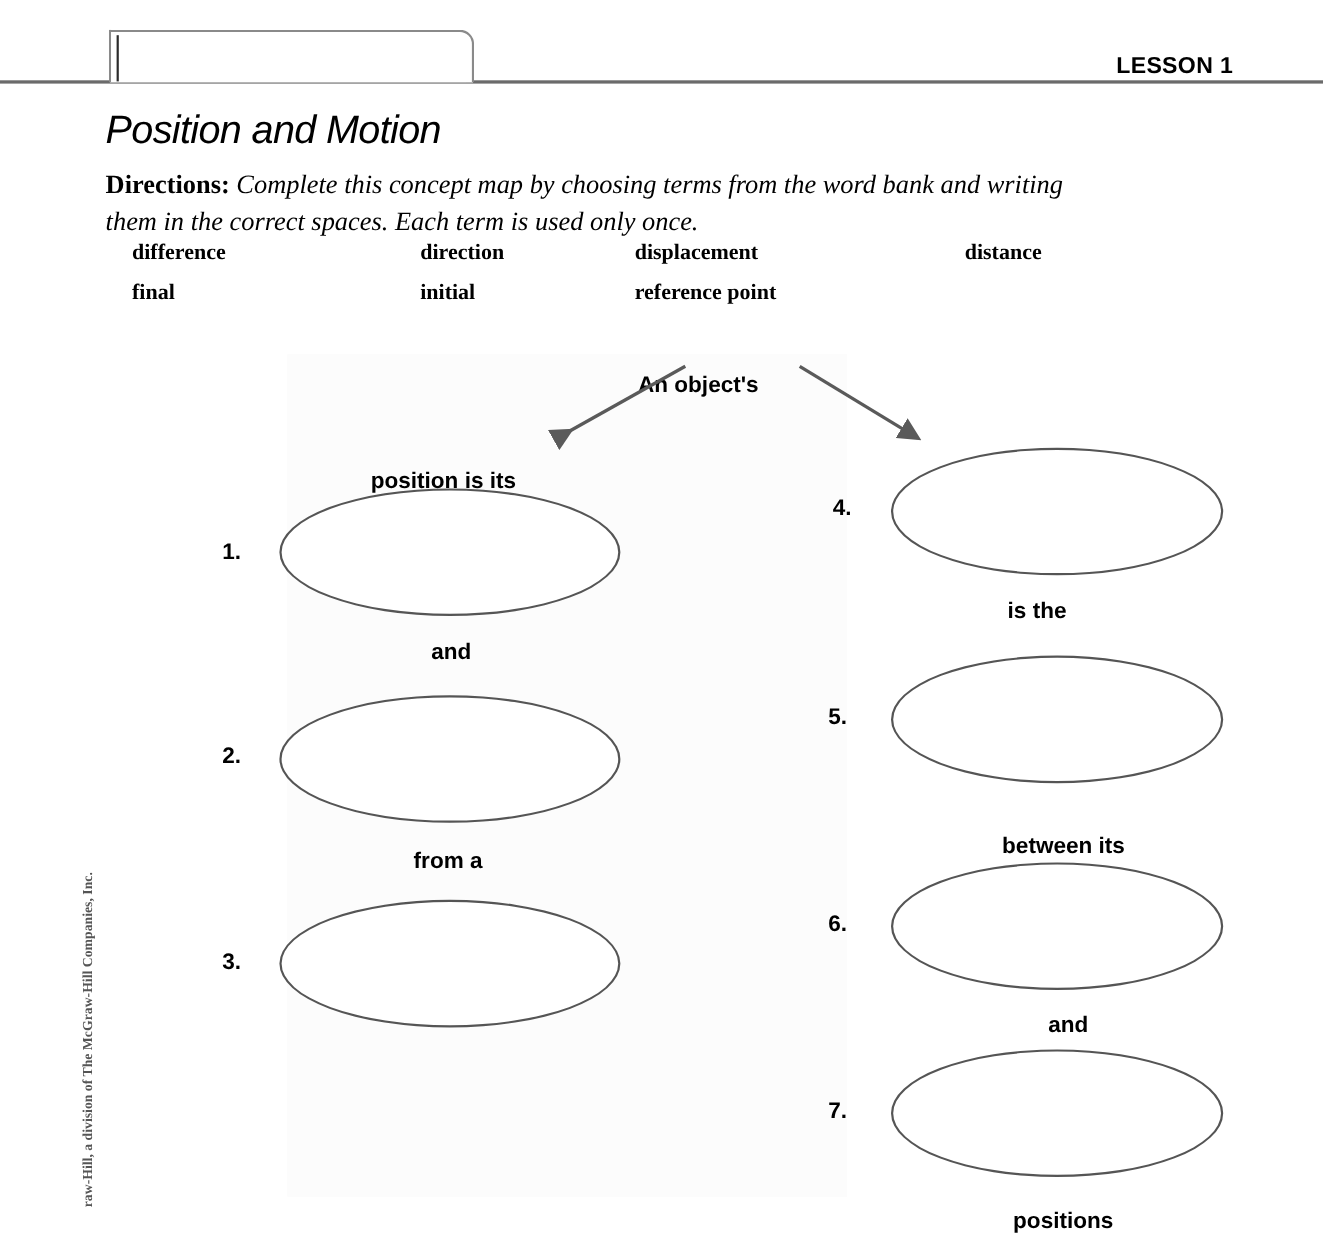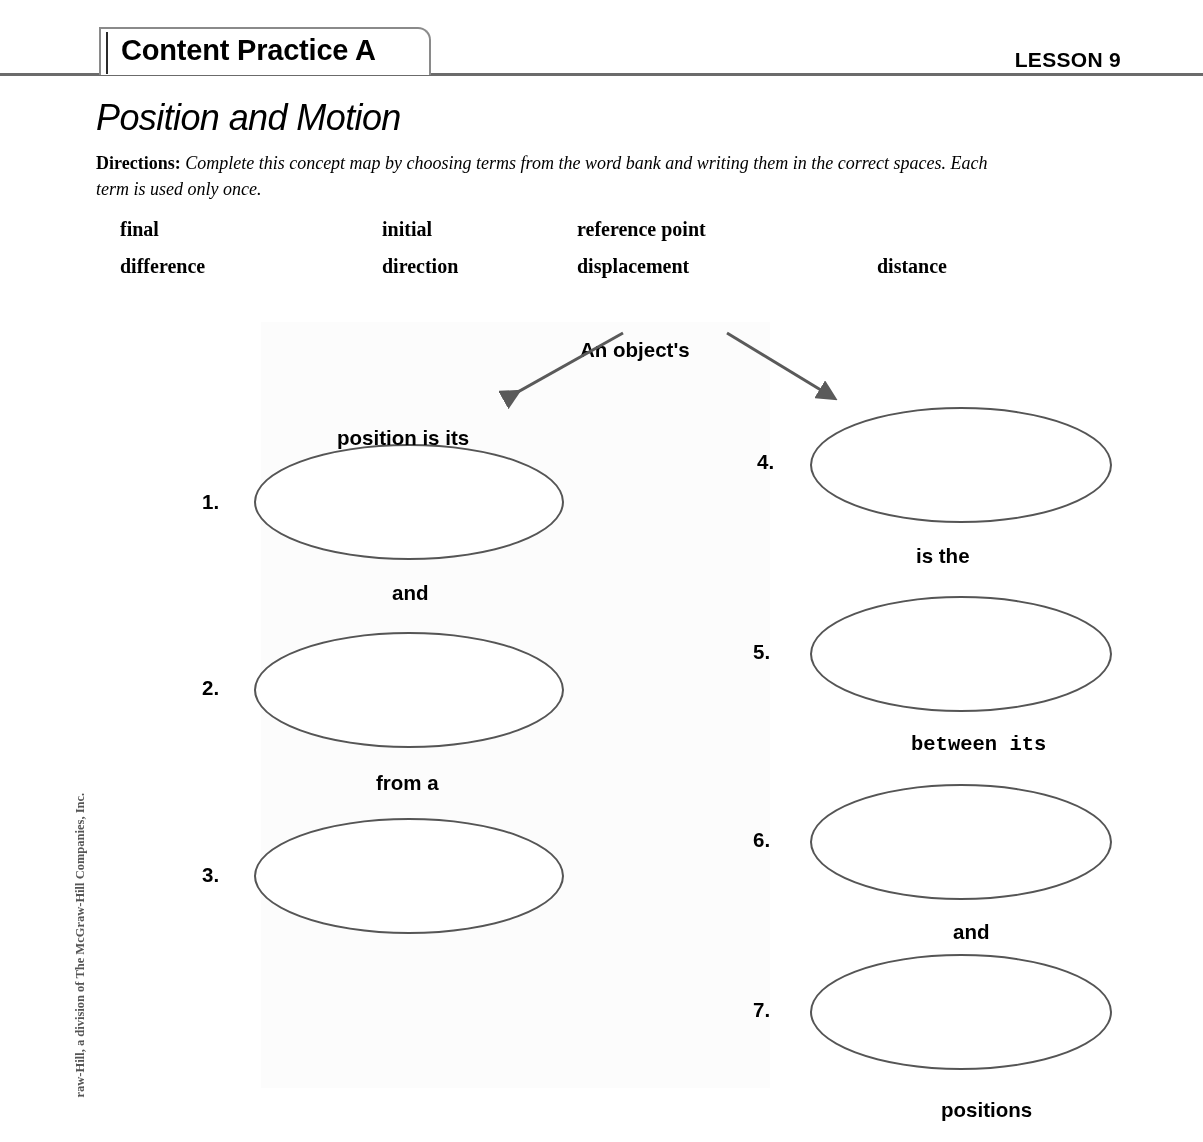--- a/index.html
+++ b/index.html
@@ -77,21 +77,21 @@
     font-style: italic;
     letter-spacing: -0.6px;
     white-space: nowrap;
   }
   #directions {
     position: absolute;
     left: 96px;
     top: 151px;
     width: 900px;
     font-family: "Liberation Serif", serif;
-    font-size: 18px;
+    font-size: 24px;
     font-style: italic;
     line-height: 1.42;
   }
   #directions-lead {
     font-weight: bold;
     font-style: normal;
   }
 
   
   #word-bank {
@@ -177,42 +177,41 @@
     text-align: left;
   }
 </style>
 </head>
 <body>
 
 <div id="header-rule"></div>
 
 <div id="practice-tab">
   <div id="practice-tab-inner"></div>
-  <div id="practice-tab-label">Content Practice A</div>
-</div>
-
-<div id="lesson-label">LESSON 9</div>
+</div>
+
+<div id="lesson-label">LESSON 1</div>
 
 <div id="worksheet-title">Position and Motion</div>
 
 <div id="directions">
   <span id="directions-lead">Directions:</span><span> Complete this concept map by choosing terms from the word bank and writing them in the correct spaces. Each term is used only once.</span>
 </div>
 
 <div id="word-bank">
-  <div class="wb-row">
-    <span class="wb-cell wb-c0">final</span>
-    <span class="wb-cell wb-c1">initial</span>
-    <span class="wb-cell wb-c2">reference point</span>
-  </div>
   <div class="wb-row">
     <span class="wb-cell wb-c0">difference</span>
     <span class="wb-cell wb-c1">direction</span>
     <span class="wb-cell wb-c2">displacement</span>
     <span class="wb-cell wb-c3">distance</span>
+  </div>
+  <div class="wb-row">
+    <span class="wb-cell wb-c0">final</span>
+    <span class="wb-cell wb-c1">initial</span>
+    <span class="wb-cell wb-c2">reference point</span>
   </div>
 </div>
 
 <div id="concept-map">
 
   <div id="map-panel"></div>
 
   <div class="map-text" style="left:580px; top:300px;margin-top:38px;">An object's</div>
 
   <svg class="arrow-svg" style="left:495px; top:328px;" width="135" height="80" viewBox="0 0 135 80">
@@ -249,26 +248,26 @@
   <div class="ellipse" style="left:254px; top:818px; width:310px; height:116px;"></div>
 
   <div class="map-num" style="left:757px; top:450px;">4.</div>
   <div class="ellipse" style="left:810px; top:407px; width:302px; height:116px;"></div>
 
   <div class="map-text" style="left:916px; top:544px;">is the</div>
 
   <div class="map-num" style="left:753px; top:640px;">5.</div>
   <div class="ellipse" style="left:810px; top:596px; width:302px; height:116px;"></div>
 
-  <div class="map-text" style="left:911px; top:733px;font-family:Liberation Mono, monospace;">between its</div>
+  <div class="map-text" style="left:911px; top:757px;">between its</div>
 
   <div class="map-num" style="left:753px; top:828px;">6.</div>
   <div class="ellipse" style="left:810px; top:784px; width:302px; height:116px;"></div>
 
   <div class="map-text" style="left:953px; top:920px;">and</div>
 
   <div class="map-num" style="left:753px; top:998px;">7.</div>
   <div class="ellipse" style="left:810px; top:954px; width:302px; height:116px;"></div>
 
-  <div class="map-text" style="left:921px; top:1098px;margin-left:20px;">positions</div>
+  <div class="map-text" style="left:921px; top:1098px;">positions</div>
 </div>
 
 <div id="copyright">raw-Hill, a division of The McGraw-Hill Companies, Inc.</div>
 
 </body></html>

